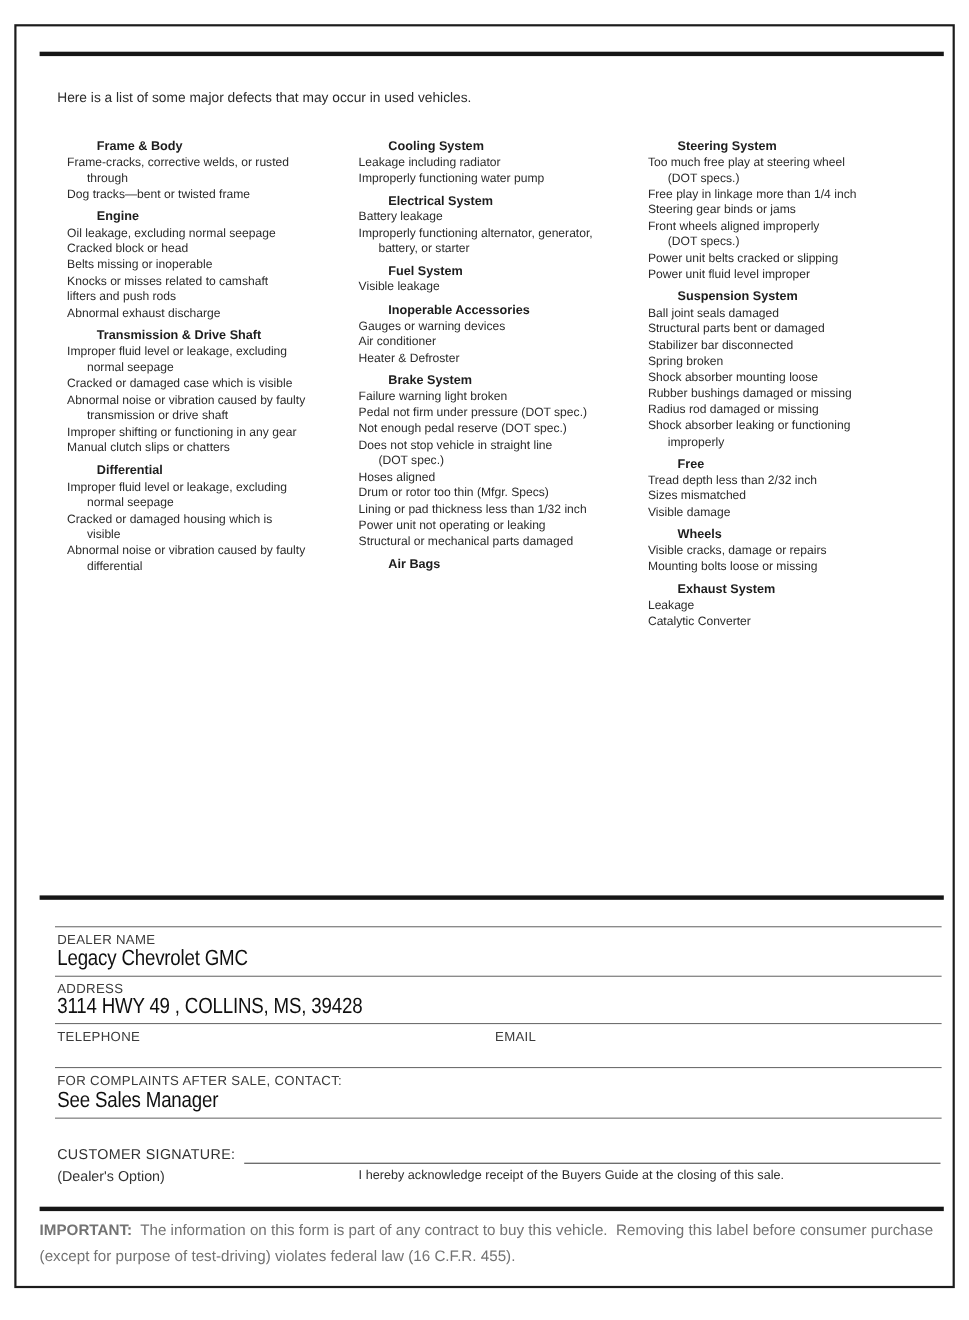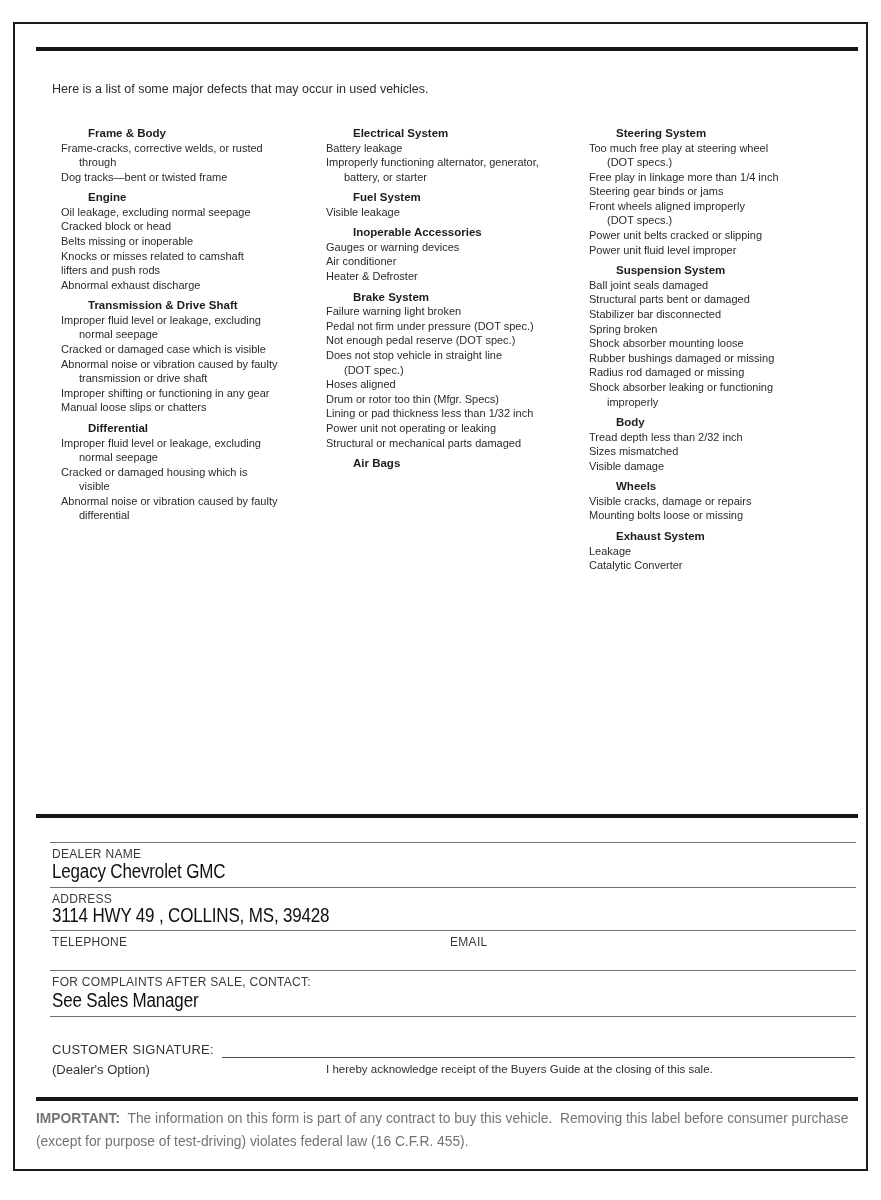--- a/index.html
+++ b/index.html
@@ -108,33 +108,38 @@
         <div class="line indent-1">Abnormal exhaust discharge</div>
       </div>
       <div class="section">
         <div class="section-heading">Transmission &amp; Drive Shaft</div>
         <div class="line indent-1">Improper fluid level or leakage, excluding</div>
         <div class="line indent-2">normal seepage</div>
         <div class="line indent-1">Cracked or damaged case which is visible</div>
         <div class="line indent-1">Abnormal noise or vibration caused by faulty</div>
         <div class="line indent-2">transmission or drive shaft</div>
         <div class="line indent-1">Improper shifting or functioning in any gear</div>
-        <div class="line indent-1">Manual loose slips or chatters</div>
+        <div class="line indent-1">Manual clutch slips or chatters</div>
       </div>
       <div class="section">
         <div class="section-heading">Differential</div>
         <div class="line indent-1">Improper fluid level or leakage, excluding</div>
         <div class="line indent-2">normal seepage</div>
         <div class="line indent-1">Cracked or damaged housing which is</div>
         <div class="line indent-2">visible</div>
         <div class="line indent-1">Abnormal noise or vibration caused by faulty</div>
         <div class="line indent-2">differential</div>
       </div>
     </div>
   <div class="col col-2">
+      <div class="section">
+        <div class="section-heading">Cooling System</div>
+        <div class="line indent-1">Leakage including radiator</div>
+        <div class="line indent-1">Improperly functioning water pump</div>
+      </div>
       <div class="section">
         <div class="section-heading">Electrical System</div>
         <div class="line indent-1">Battery leakage</div>
         <div class="line indent-1">Improperly functioning alternator, generator,</div>
         <div class="line indent-2">battery, or starter</div>
       </div>
       <div class="section">
         <div class="section-heading">Fuel System</div>
         <div class="line indent-1">Visible leakage</div>
       </div>
@@ -179,21 +184,21 @@
         <div class="line indent-1">Structural parts bent or damaged</div>
         <div class="line indent-1">Stabilizer bar disconnected</div>
         <div class="line indent-1">Spring broken</div>
         <div class="line indent-1">Shock absorber mounting loose</div>
         <div class="line indent-1">Rubber bushings damaged or missing</div>
         <div class="line indent-1">Radius rod damaged or missing</div>
         <div class="line indent-1">Shock absorber leaking or functioning</div>
         <div class="line indent-2">improperly</div>
       </div>
       <div class="section">
-        <div class="section-heading">Body</div>
+        <div class="section-heading">Free</div>
         <div class="line indent-1">Tread depth less than 2/32 inch</div>
         <div class="line indent-1">Sizes mismatched</div>
         <div class="line indent-1">Visible damage</div>
       </div>
       <div class="section">
         <div class="section-heading">Wheels</div>
         <div class="line indent-1">Visible cracks, damage or repairs</div>
         <div class="line indent-1">Mounting bolts loose or missing</div>
       </div>
       <div class="section">

